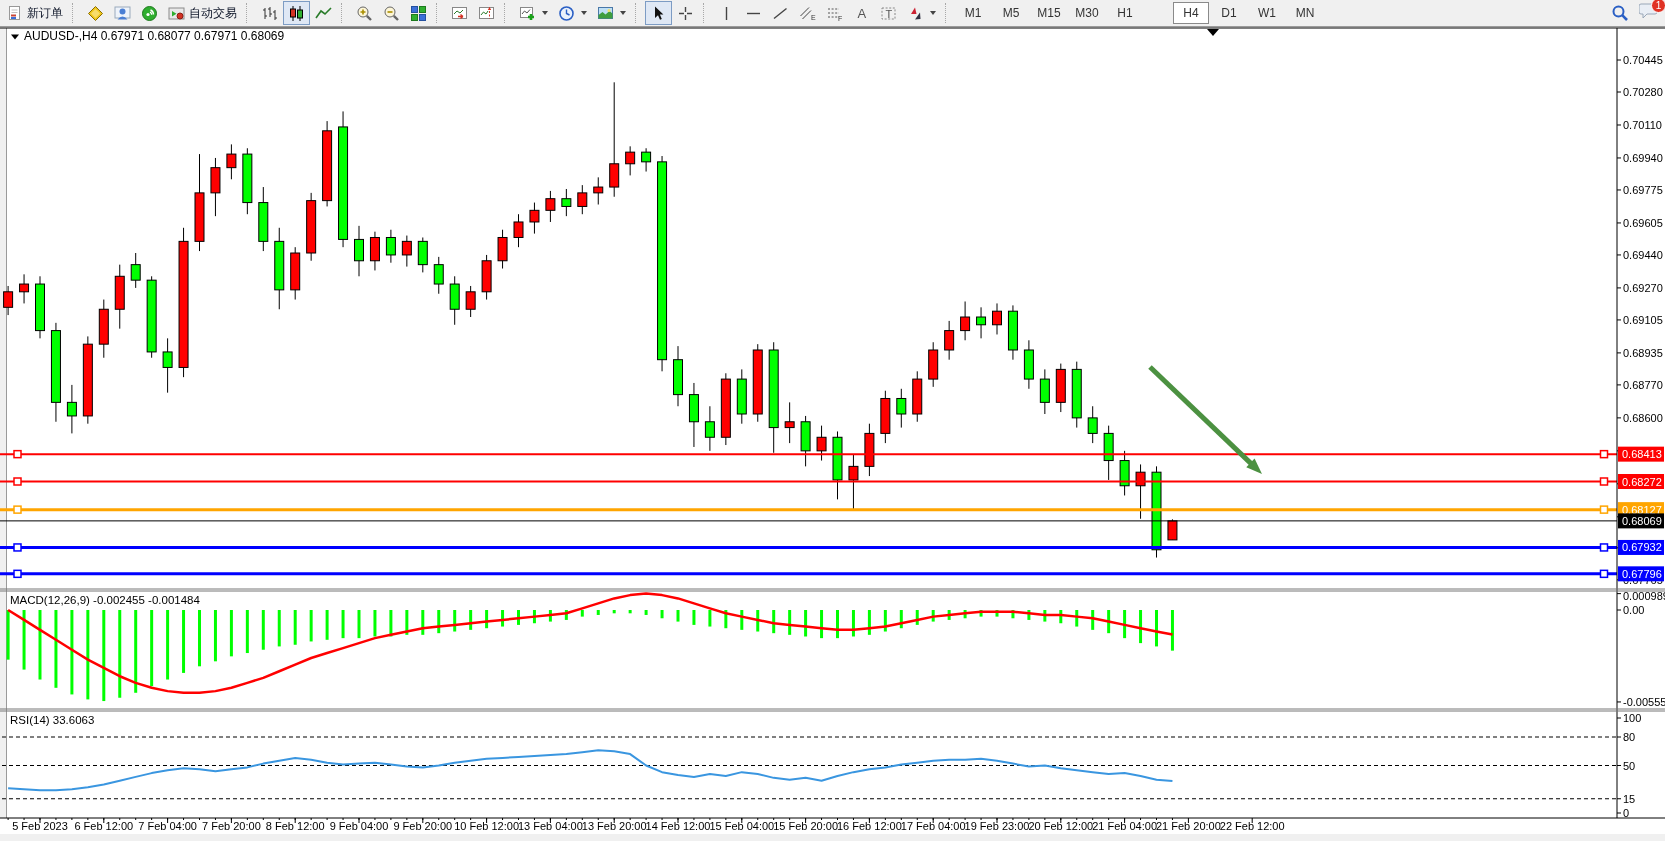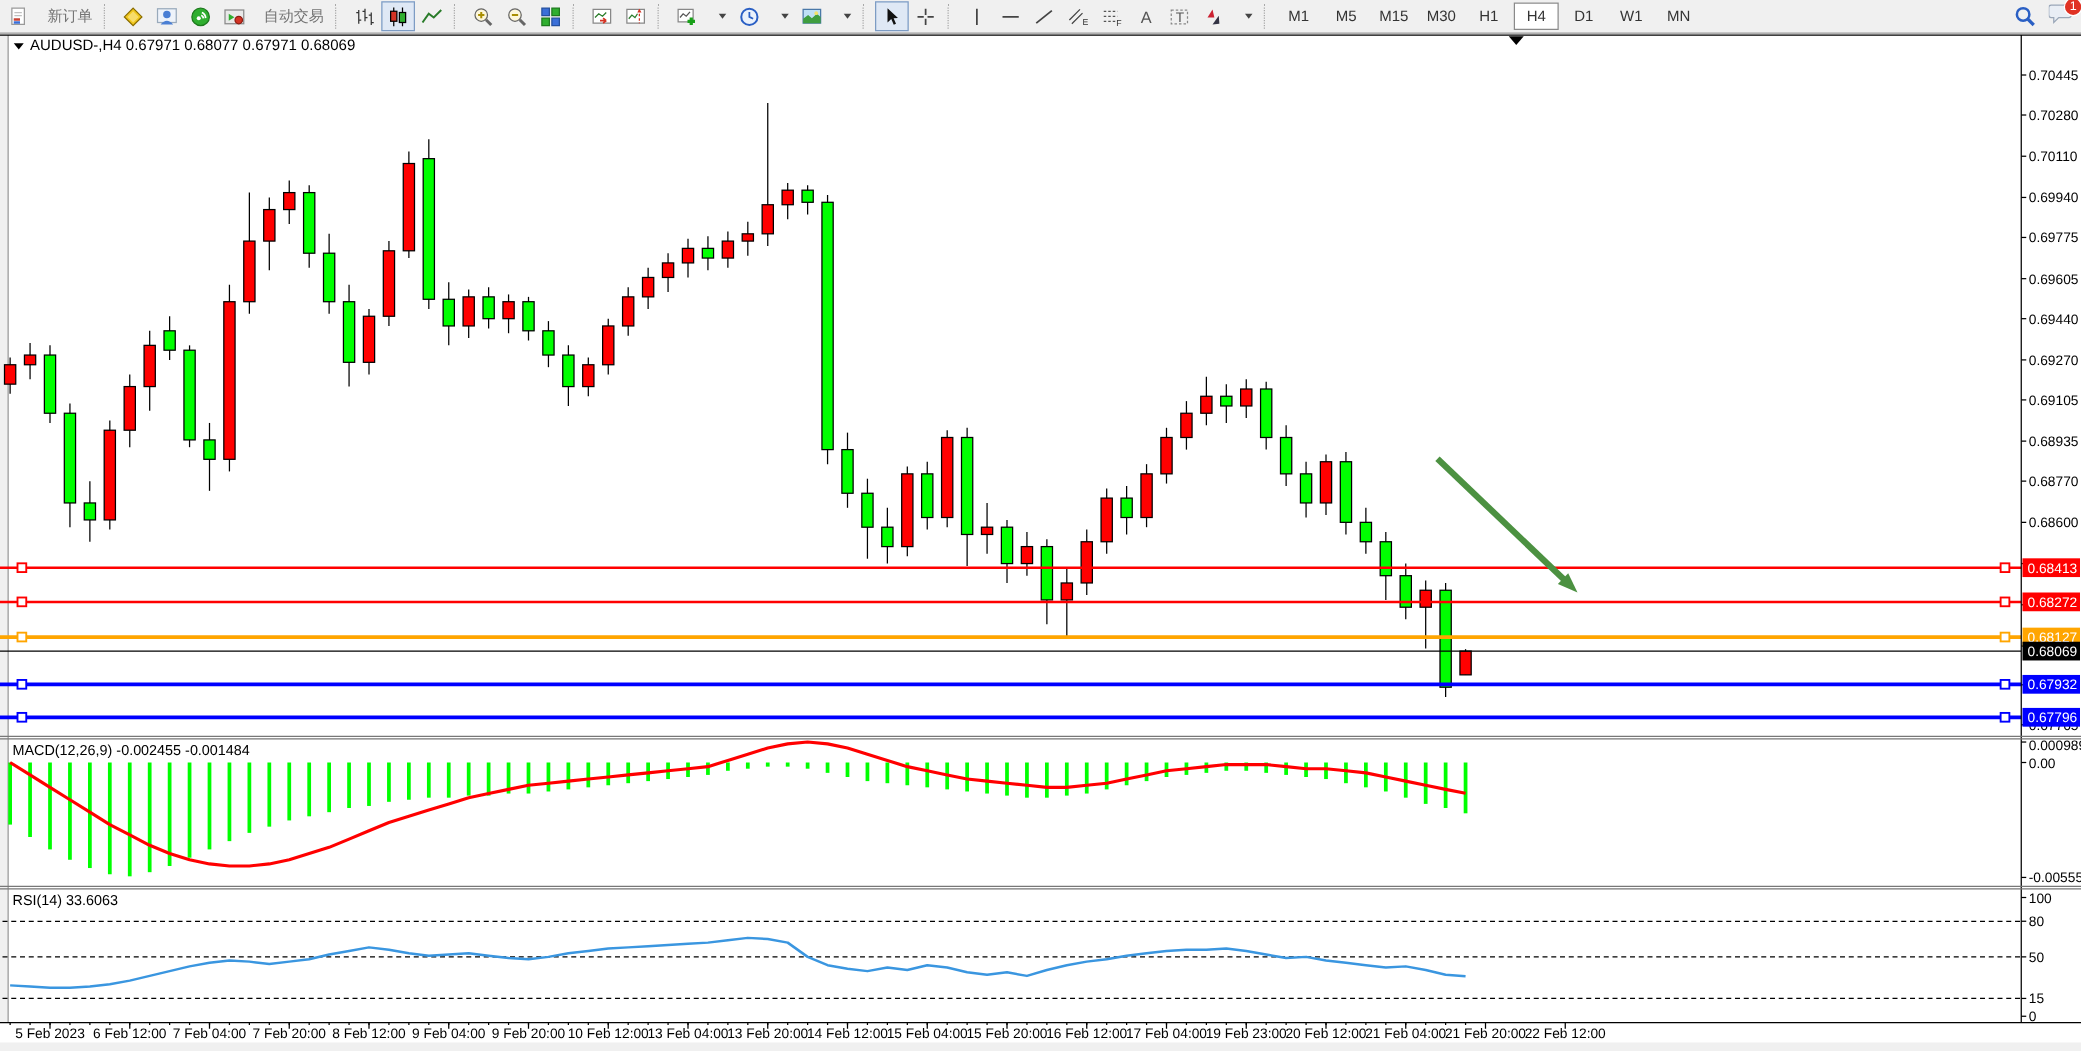--- a/index.html
+++ b/index.html
@@ -2,29 +2,29 @@
 <html><head>
 <meta charset="utf-8">
 <style>
   html,body{margin:0;padding:0;background:#e8e8e8;}
   .screen{position:relative;width:1665px;height:841px;background:#f0f0f0;overflow:hidden;
           font-family:"Liberation Sans",sans-serif;}
   
   .toolbar{position:absolute;top:0;left:0;width:1665px;height:27px;background:#f0f0f0;
            border-bottom:1px solid #9b9b9b;display:flex;align-items:center;box-sizing:border-box;
            padding-left:2px;z-index:5;}
-  .tb-btn{height:22px;display:flex;align-items:center;gap:15px;padding:0 4px;border:1px solid transparent;
-          font-size:12px;color:#737373;background:transparent;cursor:default;}
+  .tb-btn{height:22px;display:flex;align-items:center;gap:4px;padding:0 4px;border:1px solid transparent;
+          font-size:12px;color:#0f172a;background:transparent;cursor:default;}
   .tb-btn.active{background:#dfe8f5;border:1px solid #7d9cc4;}
   .tb-sep{width:6px;height:20px;border-left:1px dotted #a8a8a8;margin:0 3px 0 4px;}
   .caret{width:0;height:0;border-left:3px solid transparent;border-right:3px solid transparent;
          border-top:4px solid #444;margin-left:2px;}
   .tf{height:20px;min-width:26px;display:flex;align-items:center;justify-content:center;
       font-size:12px;color:#333;padding:0 4px;border:1px solid transparent;}
-  .tf.active{background:#fff;border:1px solid #8a8a8a;}
+  .tf.active{background:#fff;border:1px solid #8a8a8a;margin-left:28px;}
   .tb-right{margin-left:auto;display:flex;align-items:center;margin-right:6px;}
   .chatwrap{position:relative;margin-left:10px;}
   .badge{position:absolute;top:-4px;right:-7px;background:#e03224;color:#fff;font-size:10px;
          border-radius:8px;min-width:13px;height:13px;line-height:13px;text-align:center;
          border:1px solid #fff;}
   svg text{font-family:"Liberation Sans",sans-serif;}
   .chartsvg{position:absolute;top:0;left:0;}
 </style>
 </head>
 <body>

